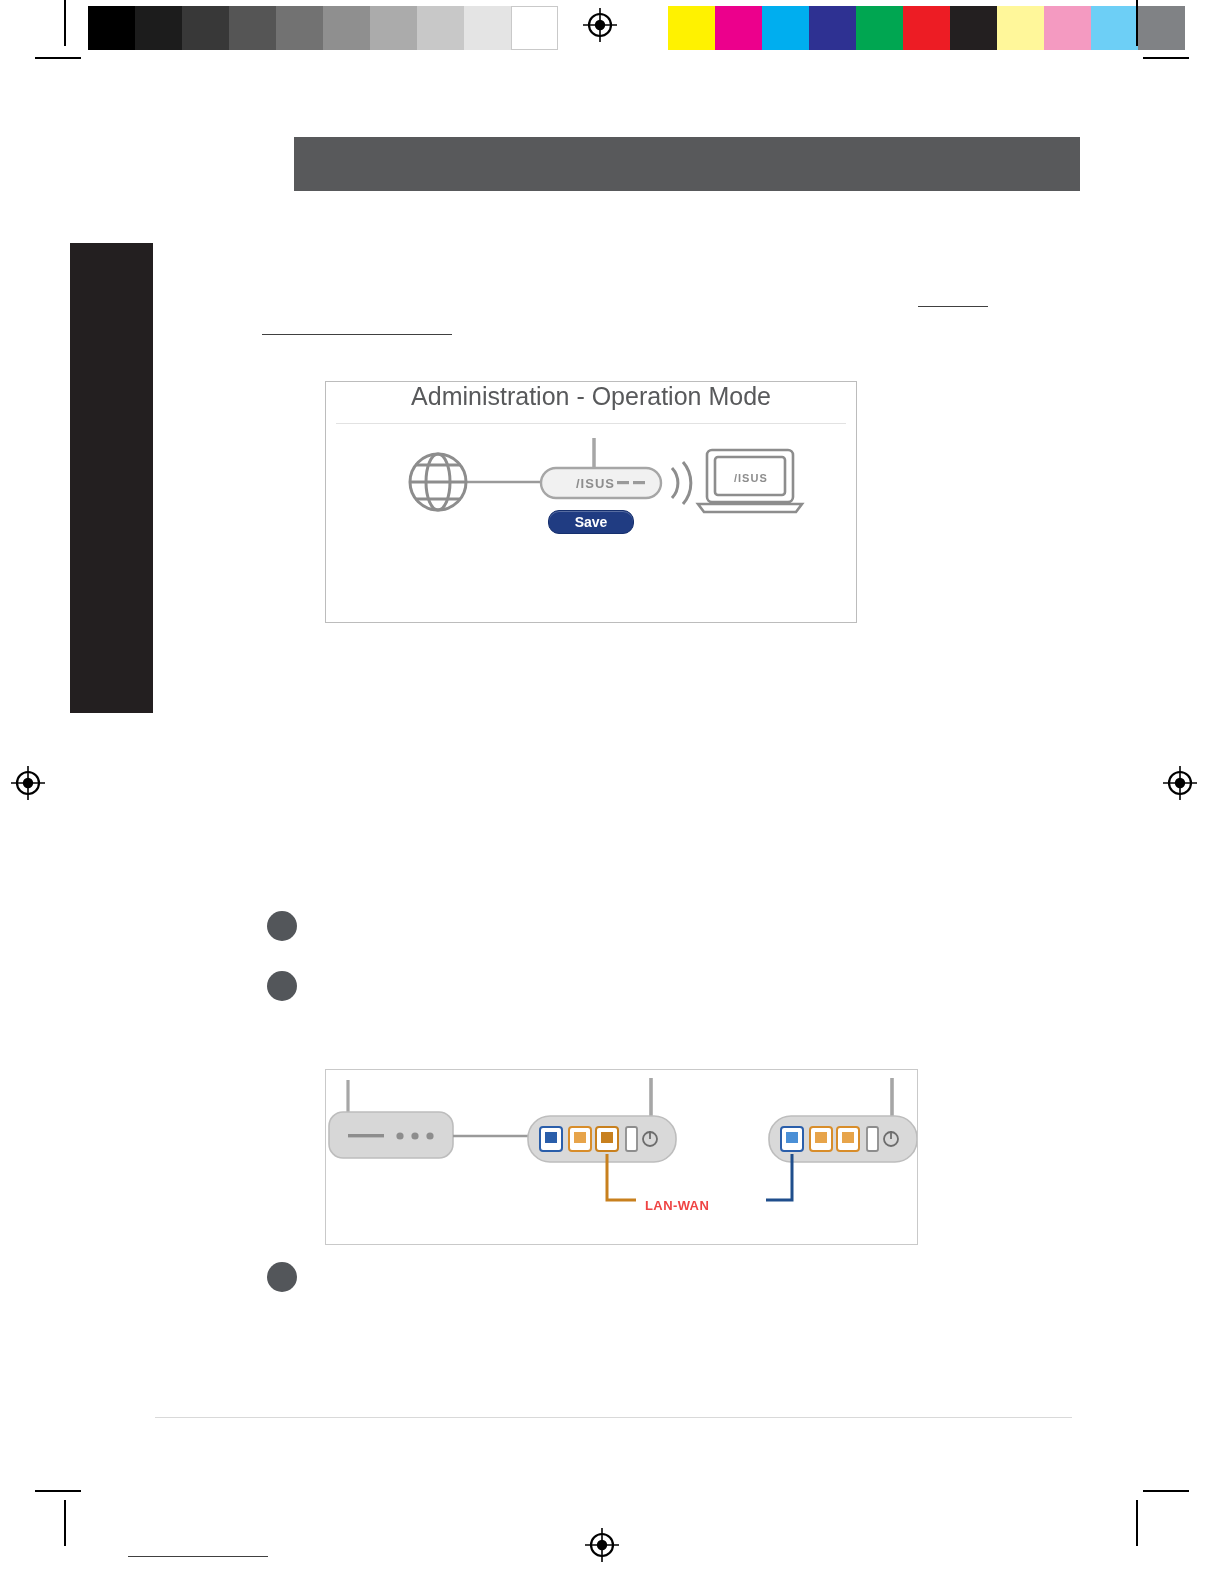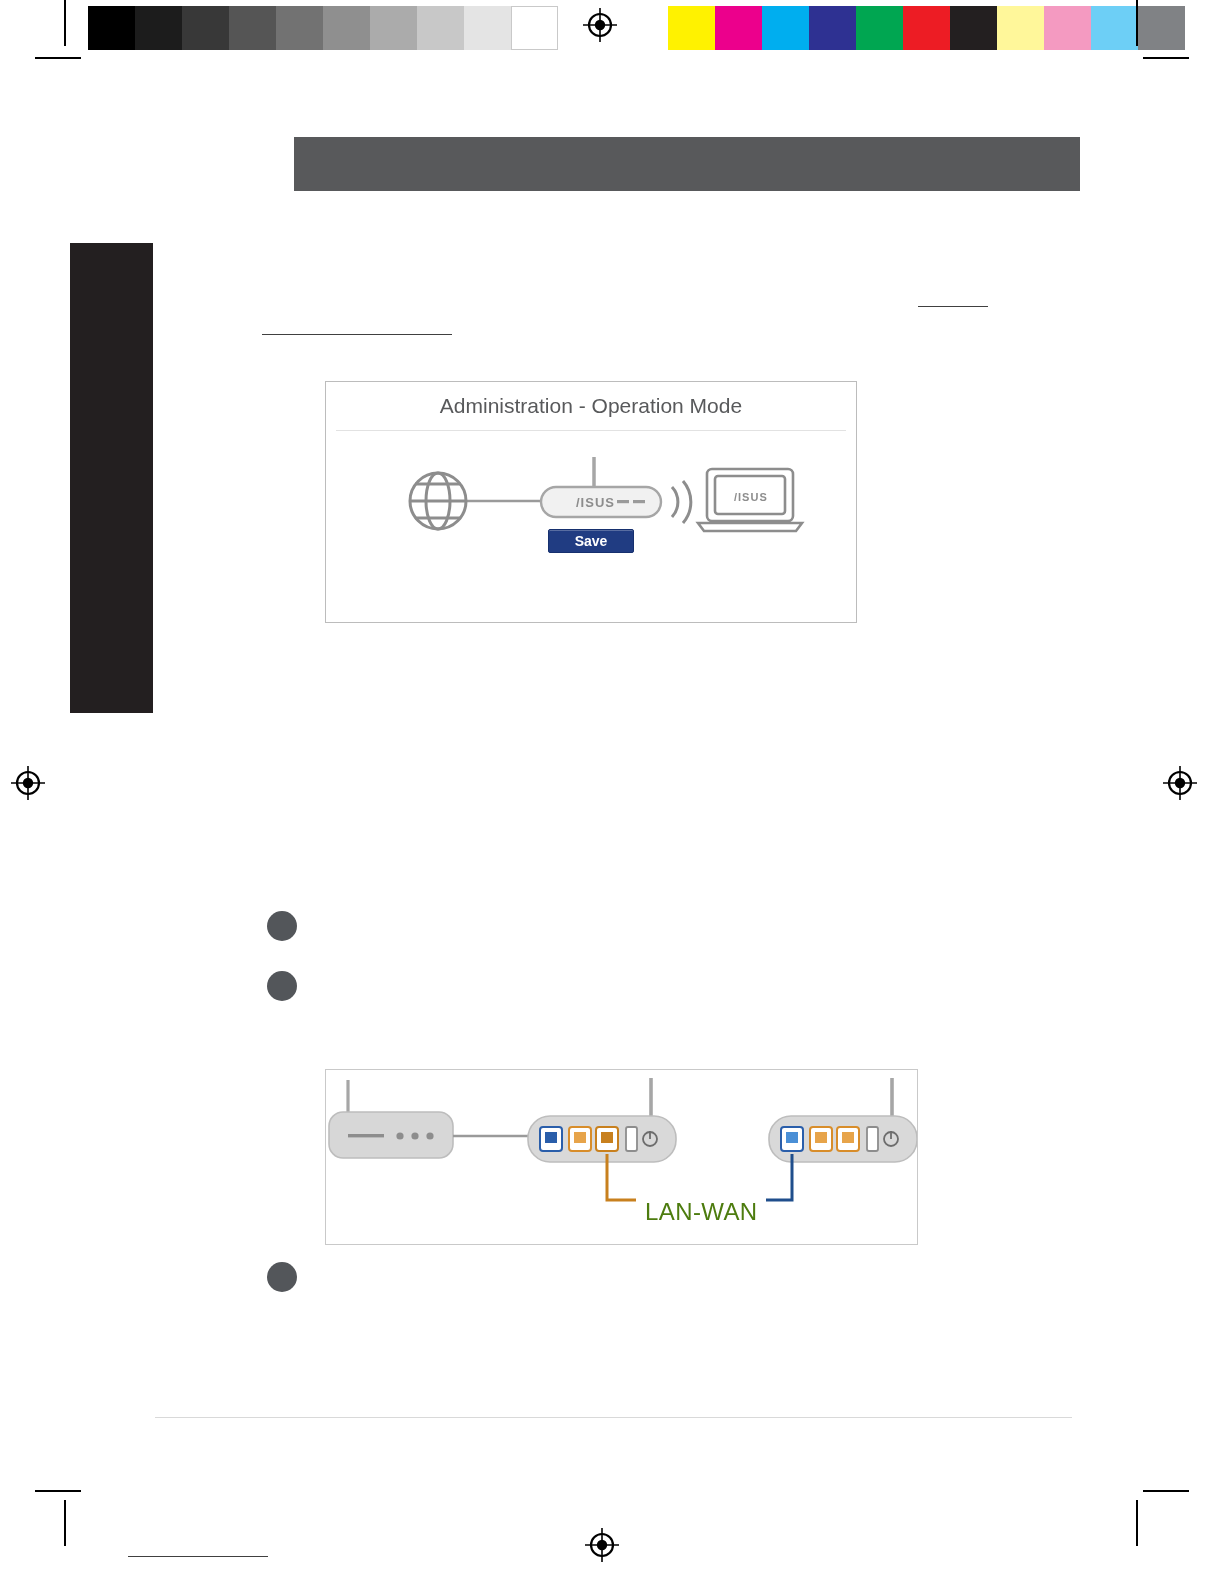--- a/index.html
+++ b/index.html
@@ -114,41 +114,41 @@
     border-bottom: none;
     margin-left: 4px;
   }
   .tb1 { width: 56px; }
   .tb2 { width: 46px; }
   .tb3 { width: 130px; }
   .tb4 { width: 70px; }
 
   .ui-title {
     text-align: center;
-    font-size: 21px;
+    font-size: 25px;
     color: #58595b;
     padding-bottom: 12px;
     border-bottom: 1px solid #e2e2e2;
-    margin: 12px 10px;
+    margin: 0 10px;
   }
 
   .ui-diagram {
     position: relative;
     height: 120px;
   }
 
   .save-btn {
     position: absolute;
     left: 50%;
     transform: translateX(-50%);
     bottom: 10px;
     width: 84px; height: 22px;
     background: #203c82;
     border: 1px solid #16306e;
-    border-radius: 2px;
+    border-radius: 11px;
     color: #ffffff;
     font-size: 14px;
     font-weight: bold;
     display: flex;
     align-items: center;
     justify-content: center;
     box-shadow: inset 0 1px 0 rgba(255,255,255,0.25);
   }
 
   
@@ -165,23 +165,23 @@
     left: 325px; top: 1069px;
     width: 593px; height: 176px;
     border: 1px solid #c9c9c9;
     background: #ffffff;
     box-sizing: border-box;
   }
 
   .lanwan-label {
     position: absolute;
     left: 645px; top: 1198px;
-    font-size: 24px;
-    font-weight: normal;
-    color: #4d7c0f;
+    font-size: 13px;
+    font-weight: bold;
+    color: #ef4444;
     letter-spacing: 0.4px;
   }
 
   .footer-rule {
     position: absolute;
     left: 155px; top: 1417px;
     width: 917px; height: 0;
     border-top: 1.5px solid #d9d9d9;
   }
 

